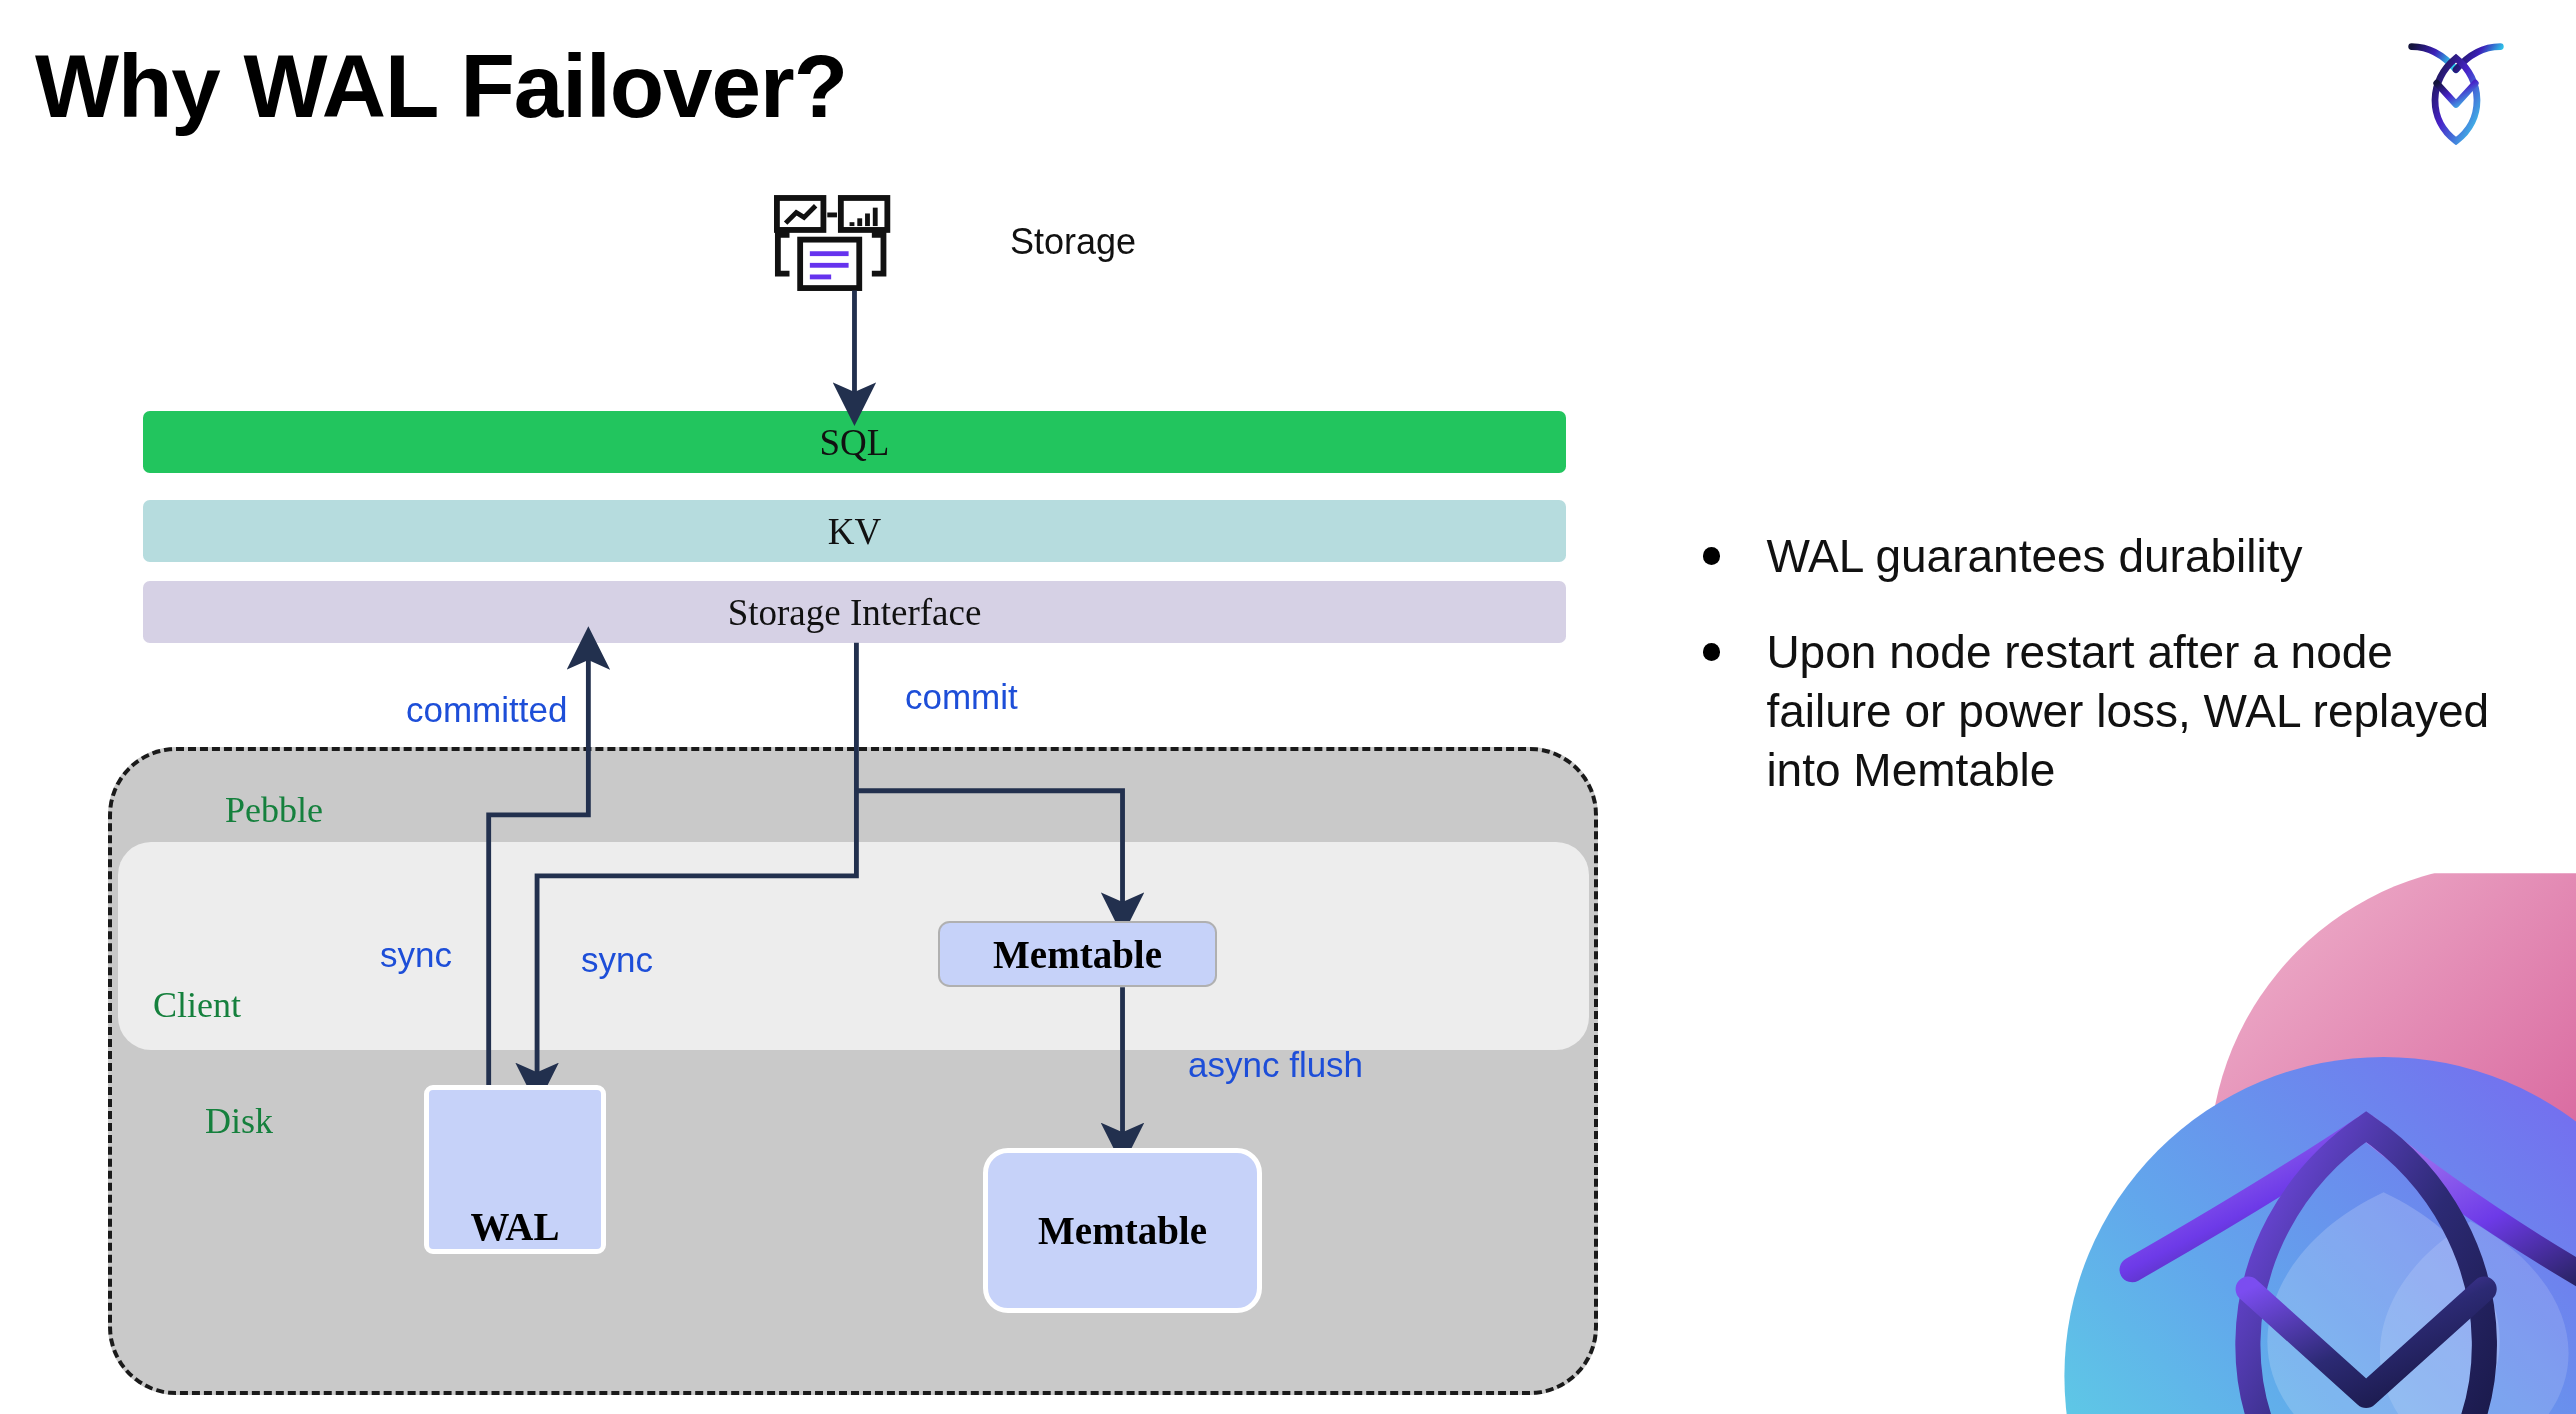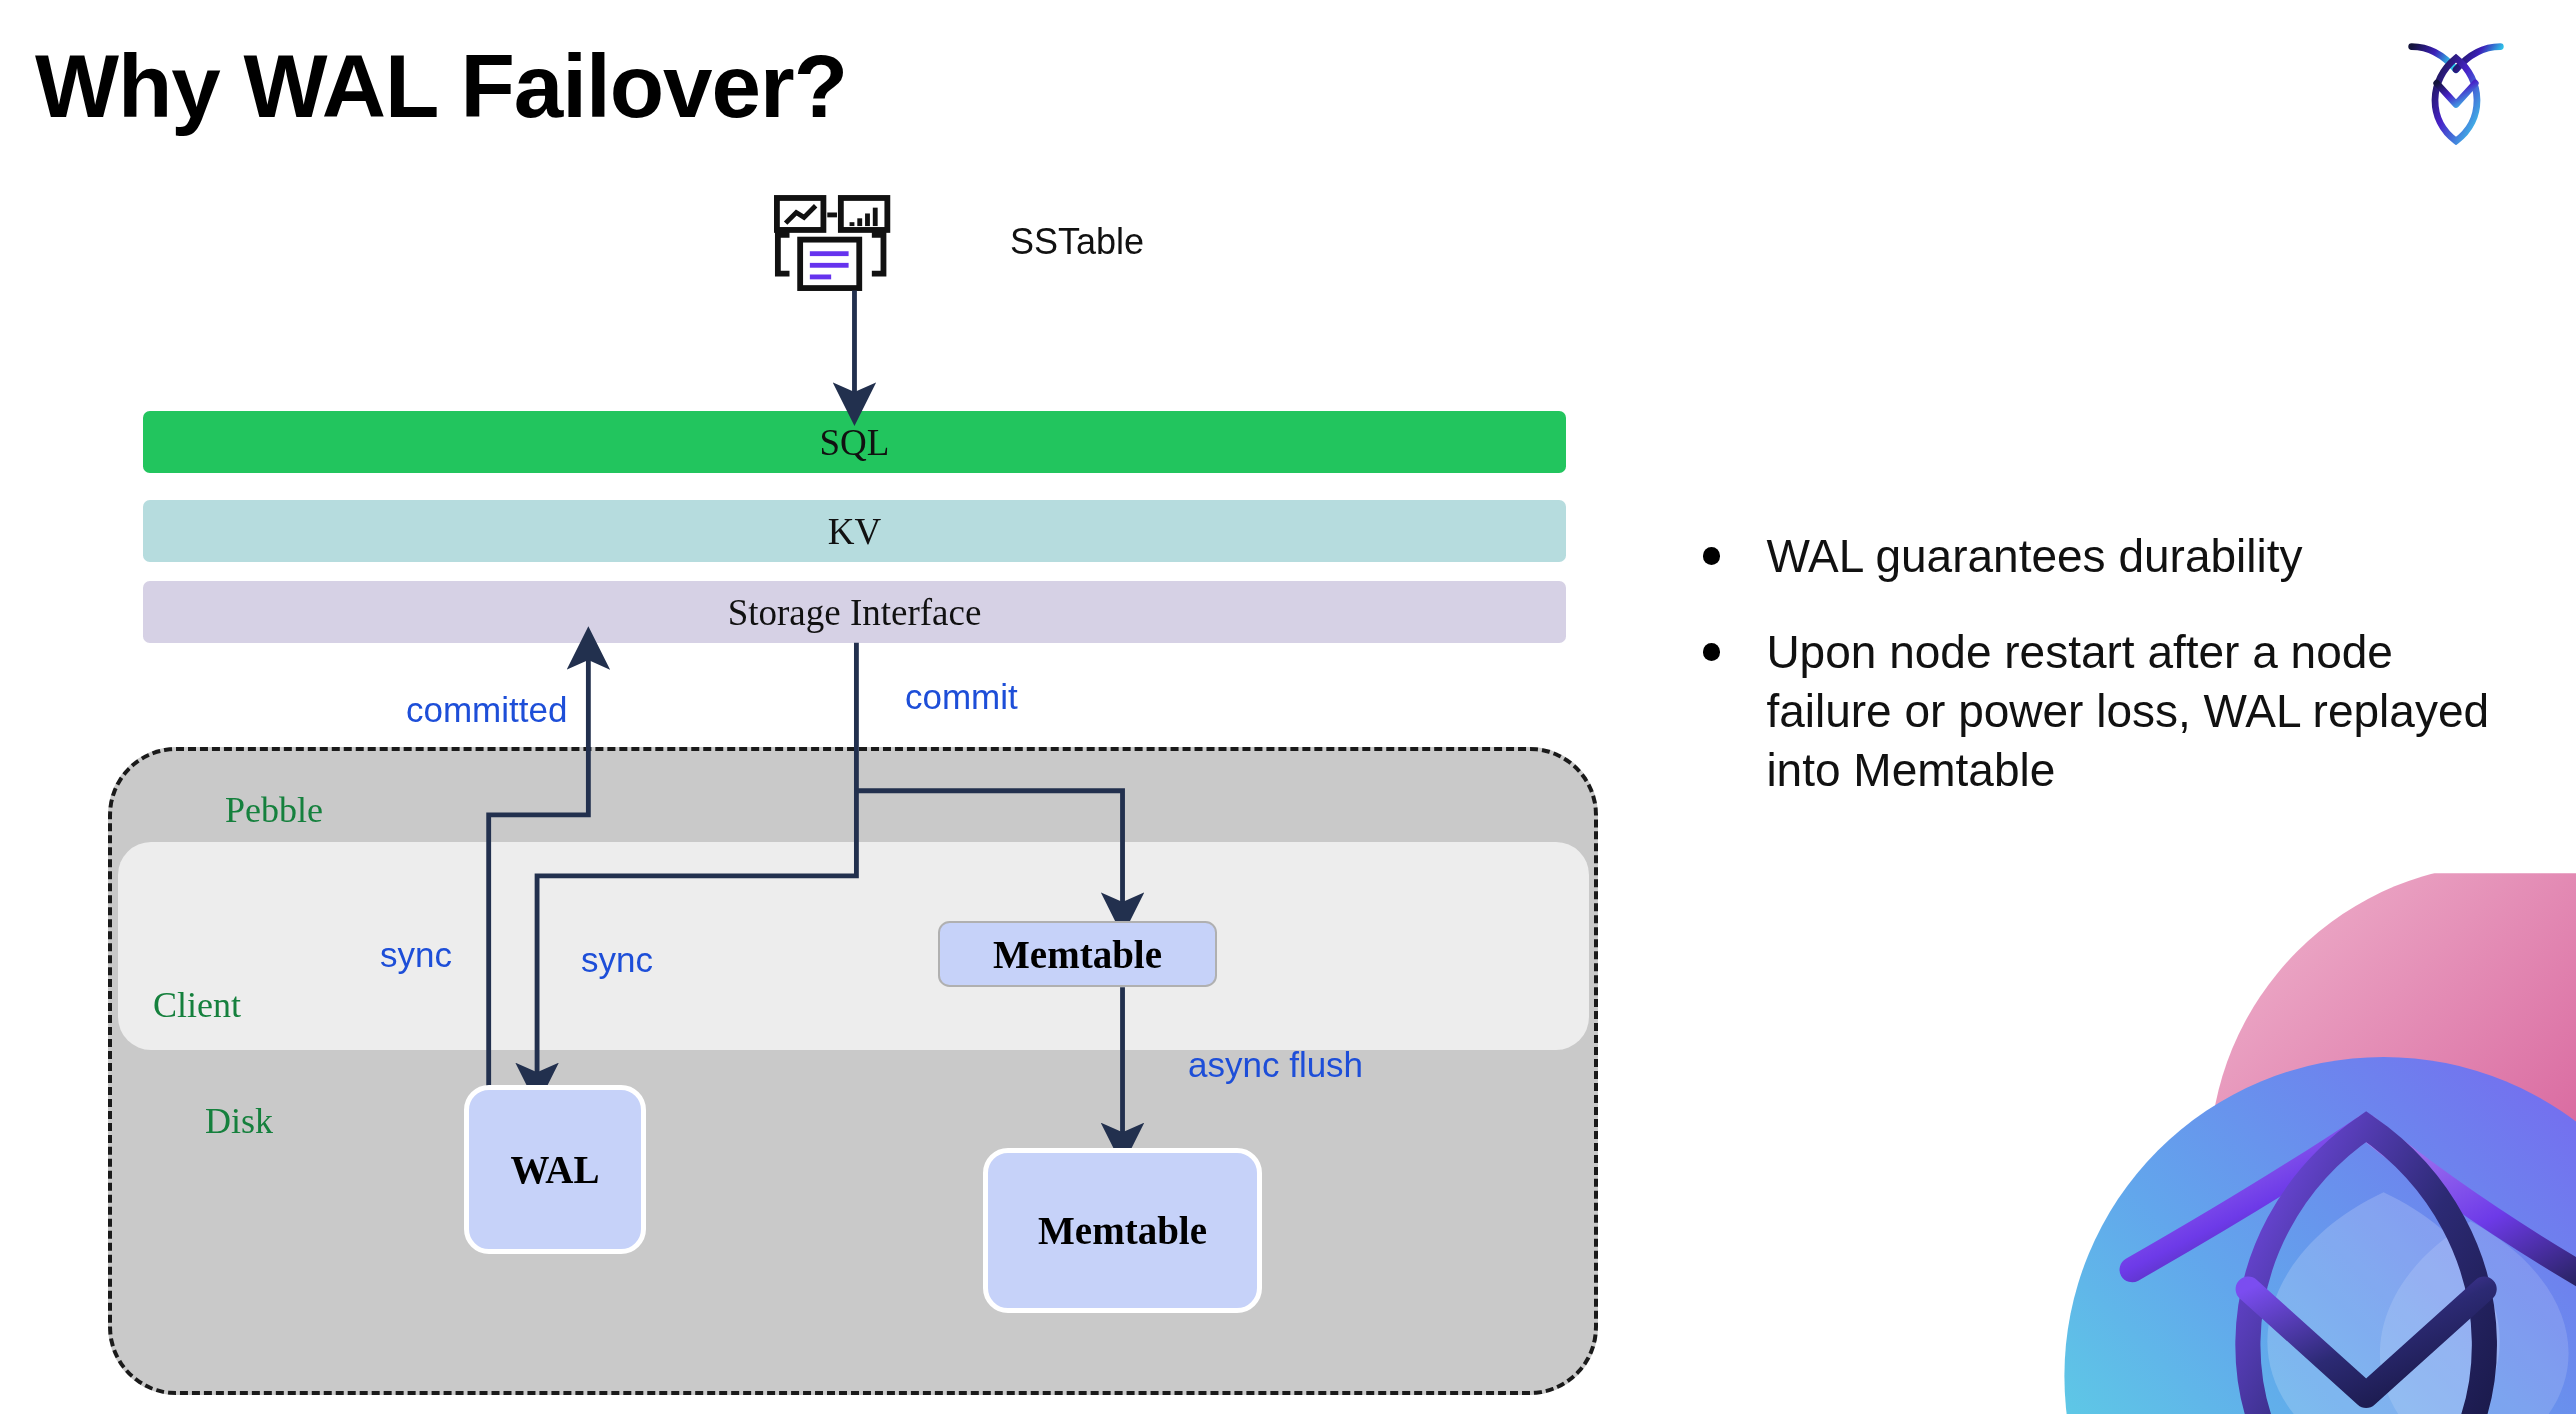--- a/index.html
+++ b/index.html
@@ -128,24 +128,25 @@
     color: #000000;
     box-sizing: border-box;
   }
   #node-memtable {
     left: 938px; top: 921px;
     width: 279px; height: 66px;
     border: 2.9px solid #b0b0b0;
     border-radius: 11.6px;
   }
   #node-wal {
-    left: 464px; top: 1085px;
+    left: 424px; top: 1085px;
     width: 182px; height: 169px;
     border: 5.8px solid #ffffff;
-    border-radius: 25px;
+    border-radius: 9px;
+    align-items: flex-end;
   }
   #node-sstable {
     left: 983px; top: 1148px;
     width: 279px; height: 165px;
     border: 5.8px solid #ffffff;
     border-radius: 25px;
   }
 
   
   #arrows {
@@ -293,21 +294,21 @@
       <polyline points="16,41 4,41 4,81 16,81" fill="none" stroke="#111111" stroke-width="6"></polyline>
 
       <polyline points="101,41 113,41 113,81 101,81" fill="none" stroke="#111111" stroke-width="6"></polyline>
 
       <rect x="27" y="46" width="61" height="50" fill="#ffffff" stroke="#111111" stroke-width="6"></rect>
       <rect x="37" y="58" width="40" height="5" fill="#6633ee"></rect>
       <rect x="37" y="70" width="40" height="5" fill="#6633ee"></rect>
       <rect x="37" y="82" width="22" height="5" fill="#6633ee"></rect>
     </svg>
   </div>
-  <div id="client-label">SSTable</div>
+  <div id="client-label">Storage</div>
 
   <div class="layer-bar" id="bar-sql" style="background:#22c55e">
     <span>SQL</span>
   </div>
   <div class="layer-bar" id="bar-kv" style="background:#b6dcde">
     <span>KV</span>
   </div>
   <div class="layer-bar" id="bar-si" style="background:#d6d1e5">
     <span>Storage Interface</span>
   </div>

